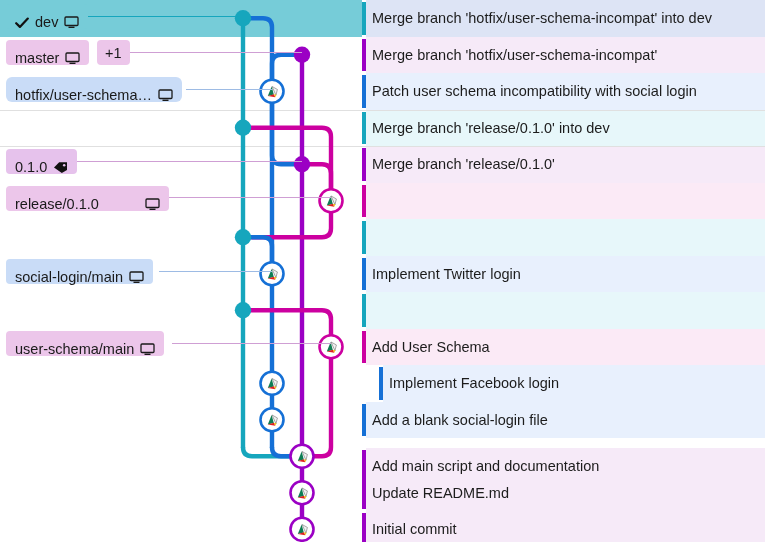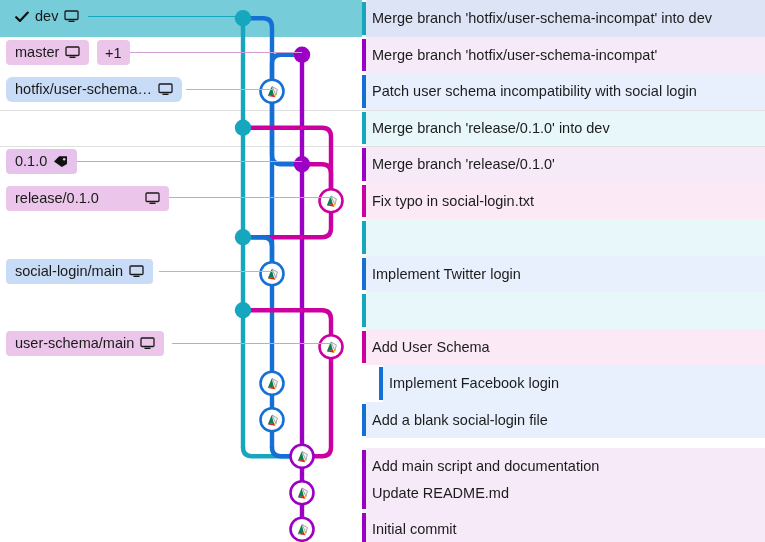--- a/index.html
+++ b/index.html
@@ -21,21 +21,21 @@
     position:absolute;left:372px;top:0;height:36.5px;line-height:36.5px;
     font-size:14.5px;color:#1c1c1c;white-space:nowrap;
   }
 
   
   .graph{position:absolute;left:0;top:0;width:765px;height:542px;pointer-events:none;}
 
   
   .reflayer{position:absolute;left:0;top:0;width:765px;height:542px;}
   .reflabel{
-    position:absolute;display:inline-flex;align-items:center;gap:6px;
+    position:absolute;display:inline-flex;align-items:flex-end;gap:6px;
     height:25px;padding:0 9px;border-radius:4px;
     font-size:14.5px;color:#1a1a1a;white-space:nowrap;box-sizing:border-box;
   }
   .reflabel .txt{line-height:1;}
   .badge-plus{
     position:absolute;display:inline-flex;align-items:center;justify-content:center;
     height:25px;padding:0 8px;border-radius:4px;font-size:14.5px;color:#1a1a1a;
     box-sizing:border-box;
   }
   .refline{position:absolute;height:1px;}
@@ -78,21 +78,20 @@
         <div class="row-bg-left" style="background: rgb(255, 255, 255);"></div>
         <div class="row-bg-right" style="background: rgb(246, 234, 248);"></div>
         <div class="row-bar" style="background: rgb(155, 0, 196);"></div>
         <div class="row-sep"></div>
         <div class="row-msg">Merge branch 'release/0.1.0'</div>
       </div>
       <div class="row" style="top: 182.5px;">
         <div class="row-bg-left" style="background: rgb(255, 255, 255);"></div>
         <div class="row-bg-right" style="background: rgb(251, 234, 246);"></div>
         <div class="row-bar" style="background: rgb(204, 0, 160);"></div>
-        <div class="row-msg">Fix typo in social-login.txt</div>
       </div>
       <div class="row" style="top: 219px;">
         <div class="row-bg-left" style="background: rgb(255, 255, 255);"></div>
         <div class="row-bg-right" style="background: rgb(231, 247, 250);"></div>
         <div class="row-bar" style="background: rgb(22, 166, 189);"></div>
       </div>
       <div class="row" style="top: 255.5px;">
         <div class="row-bg-left" style="background: rgb(255, 255, 255);"></div>
         <div class="row-bg-right" style="background: rgb(232, 240, 253);"></div>
         <div class="row-bar" style="background: rgb(21, 112, 214);"></div>

